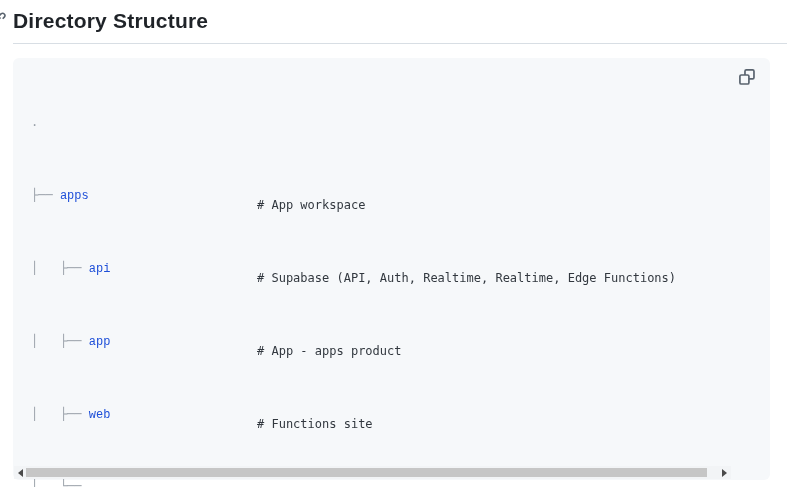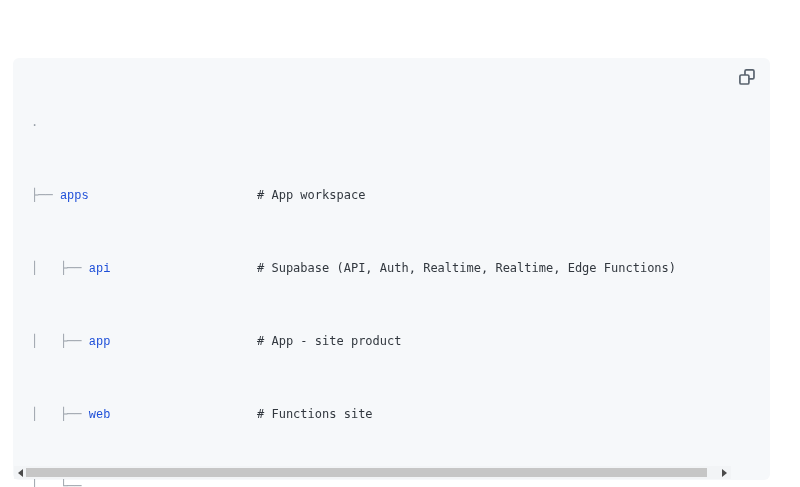--- a/index.html
+++ b/index.html
@@ -47,21 +47,21 @@
     font-family: "DejaVu Sans Mono", "Liberation Mono", monospace;
     font-size: 12px;
     line-height: 18.2px;
     color: #32383f;
     white-space: pre;
     font-variant-ligatures: none;
   }
   .line { position: relative; height: 18.2px; }
   .tree { color: #9aa1a9; }
   .fname { color: #1d4ed8; font-family: Liberation Mono, monospace; }
-  .comment { position: absolute; left: 226px; top: 0; color: #32383f; }
+  .comment { position: absolute; left: 226px; top: 10px; color: #32383f; }
 
   
   .copy-btn {
     position: absolute; top: 7px; right: 10px;
     width: 24px; height: 24px;
     background: transparent;
     border: none; padding: 2px;
     cursor: pointer;
   }
   .copy-btn svg { display: block; }
@@ -97,38 +97,48 @@
     width: 681px; height: 9px;
     background: #c6c6c6;
     cursor: pointer;
   }
 </style>
 </head>
 <body>
 
 <div class="page">
 
+  <div class="heading-wrap">
+    <span class="anchor-frag">
+      <svg width="16" height="16" viewBox="0 0 16 16" fill="none" stroke="#59636e" stroke-width="1.6">
+        <path d="M6.5 9.5 L9.5 6.5"></path>
+        <path d="M8.5 4.5 l1.8-1.8 a2.3 2.3 0 0 1 3.2 3.2 L11.7 7.7"></path>
+        <path d="M7.5 11.5 l-1.8 1.8 a2.3 2.3 0 0 1 -3.2 -3.2 L4.3 8.3"></path>
+      </svg>
+    </span>
+    <h2>Directory Structure</h2>
+  </div>
 
   <div class="code-block">
 
     <button class="copy-btn" title="Copy">
       <svg width="18" height="18" viewBox="0 0 16 16" fill="none">
         <rect x="6.2" y="1.7" width="8" height="8" rx="1.2" stroke="#59636e" stroke-width="1.5" fill="none"></rect>
         <rect x="1.7" y="6.2" width="8" height="8" rx="1.2" stroke="#59636e" stroke-width="1.5" fill="#f6f8fa"></rect>
       </svg>
     </button>
 
     <div class="code-content">
   <div class="line"><span class="tree">.</span><span class="fname"></span></div>
 
   <div class="line"><span class="tree">├── </span><span class="fname">apps</span><span class="comment"># App workspace</span></div>
 
   <div class="line"><span class="tree">│   ├── </span><span class="fname">api</span><span class="comment"># Supabase (API, Auth, Realtime, Realtime, Edge Functions)</span></div>
 
-  <div class="line"><span class="tree">│   ├── </span><span class="fname">app</span><span class="comment"># App - site product</span></div>
+  <div class="line"><span class="tree">│   ├── </span><span class="fname">app</span><span class="comment"># App - apps product</span></div>
 
   <div class="line"><span class="tree">│   ├── </span><span class="fname">web</span><span class="comment"># Functions site</span></div>
 
   <div class="line"><span class="tree">│   └── </span><span class="fname">...</span></div>
 
   
 
   
 
   

